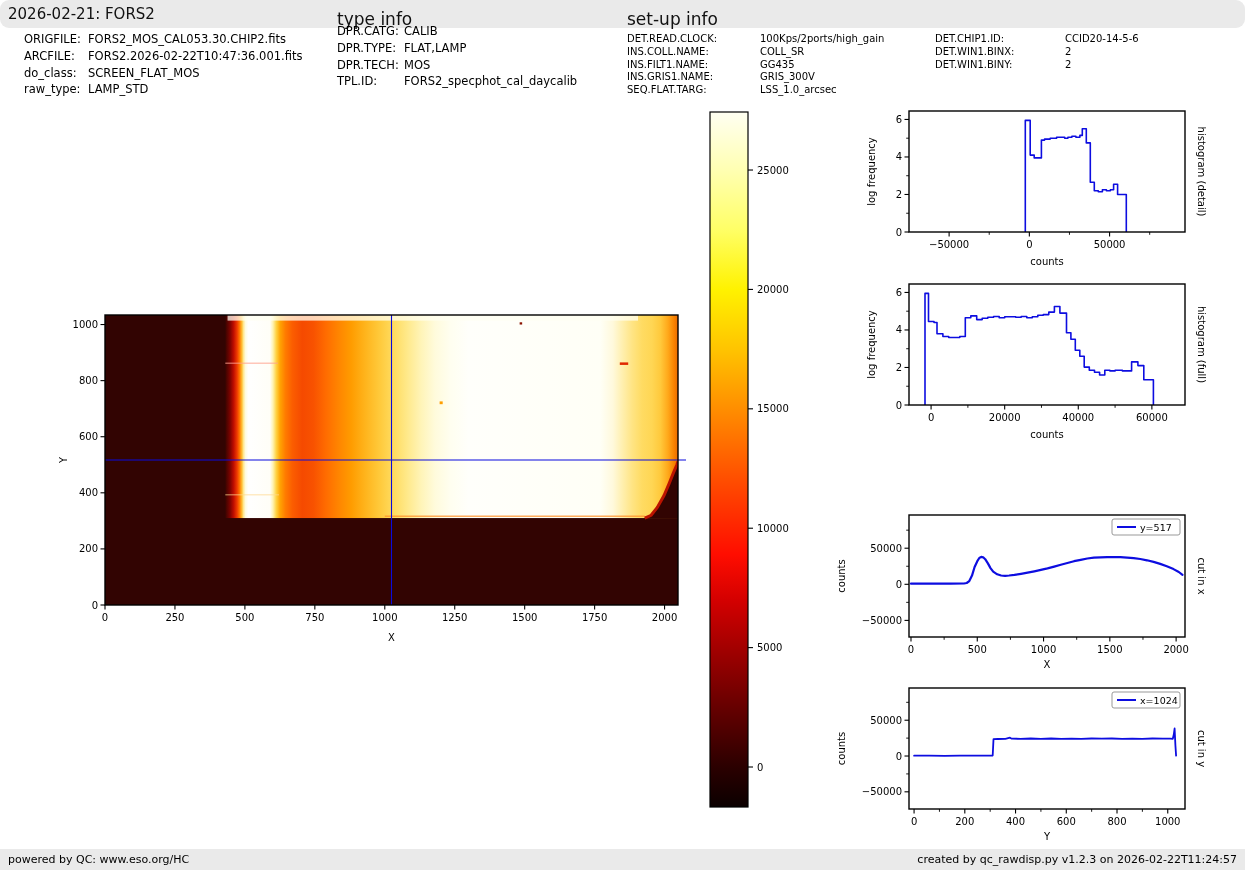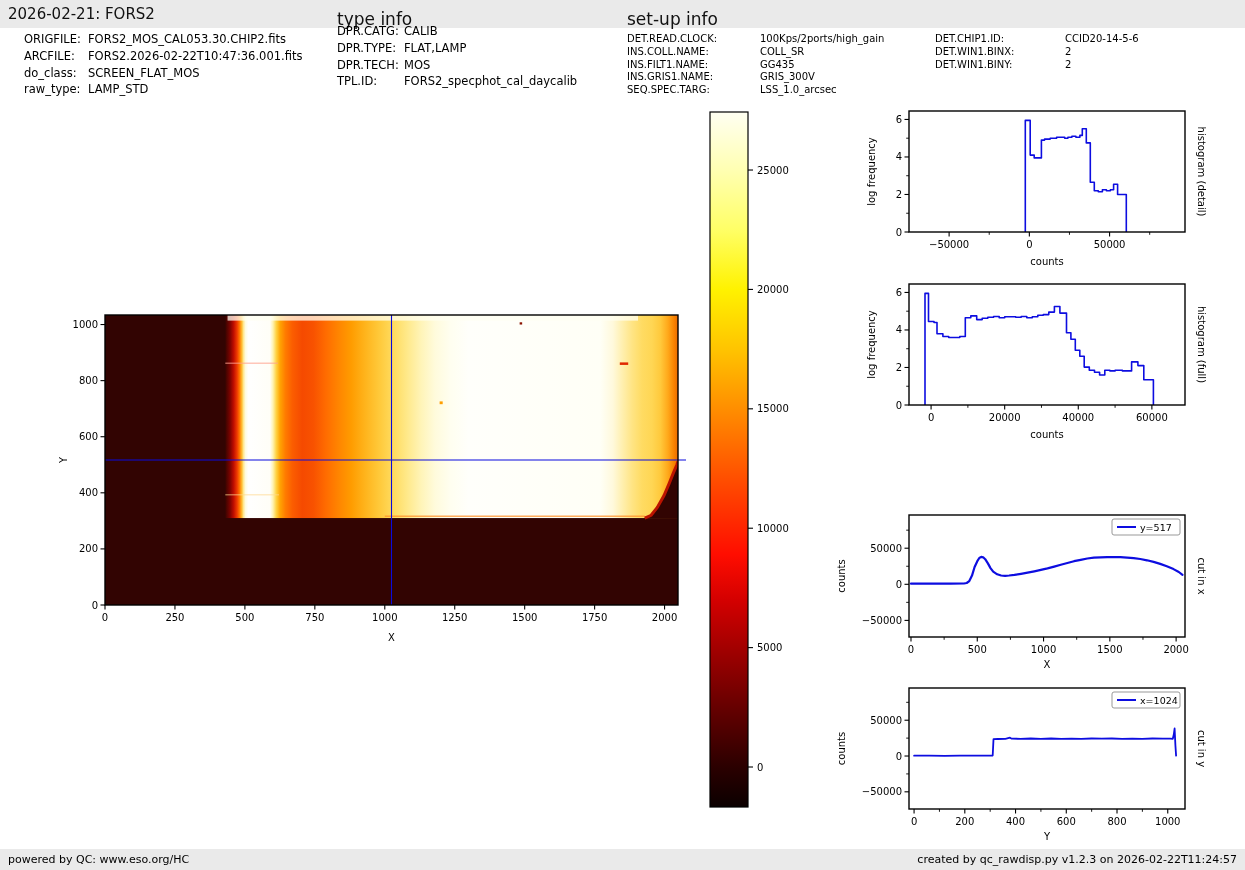--- a/index.html
+++ b/index.html
@@ -1,18 +1,18 @@
 <!DOCTYPE html>
 <html><head>
 <meta charset="utf-8">
 <style>
   html,body{margin:0;padding:0;background:#fff;}
   body{width:1245px;height:870px;position:relative;overflow:hidden;
        font-family:"DejaVu Sans","Liberation Sans",sans-serif;color:#000;}
-  .topbar{position:absolute;left:0;top:0;width:1245px;height:28px;background:#eaeaea;}
+  .topbar{position:absolute;left:0;top:0;width:1245px;height:28px;background:#eaeaea;border-radius:9px;}
   .page-title{position:absolute;left:8px;top:5px;font-size:15px;color:#111;}
   .sec-h{position:absolute;top:9px;font-size:17px;color:#111;}
   .sec-h.type{left:337px;}
   .sec-h.setup{left:627px;text-align:right;}
   .info-block{position:absolute;font-size:11.5px;line-height:16.8px;white-space:nowrap;}
   .info-block.file{left:8px;top:31px;}
   .info-block.type{left:337px;top:15px;margin-top:8px;}
   .info-row .lbl{display:inline-block;}
   .file .lbl{width:64px;margin-left:16px;}
   .type .lbl{width:67px;}
@@ -48,21 +48,21 @@
   <div class="info-row"><span class="lbl">DPR.TYPE:</span><span class="val">FLAT,LAMP</span></div>
   <div class="info-row"><span class="lbl">DPR.TECH:</span><span class="val">MOS</span></div>
   <div class="info-row"><span class="lbl">TPL.ID:</span><span class="val">FORS2_specphot_cal_daycalib</span></div>
 </div>
 
 <div class="setup1">
   <div class="info-row"><span class="lbl">DET.READ.CLOCK:</span><span class="val">100Kps/2ports/high_gain</span></div>
   <div class="info-row"><span class="lbl">INS.COLL.NAME:</span><span class="val">COLL_SR</span></div>
   <div class="info-row"><span class="lbl">INS.FILT1.NAME:</span><span class="val">GG435</span></div>
   <div class="info-row"><span class="lbl">INS.GRIS1.NAME:</span><span class="val">GRIS_300V</span></div>
-  <div class="info-row"><span class="lbl">SEQ.SPEC.TARG:</span><span class="val">LSS_1.0_arcsec</span></div>
+  <div class="info-row"><span class="lbl">SEQ.FLAT.TARG:</span><span class="val">LSS_1.0_arcsec</span></div>
 </div>
 
 <div class="setup2">
   <div class="info-row"><span class="lbl">DET.CHIP1.ID:</span><span class="val">CCID20-14-5-6</span></div>
   <div class="info-row"><span class="lbl">DET.WIN1.BINX:</span><span class="val">2</span></div>
   <div class="info-row"><span class="lbl">DET.WIN1.BINY:</span><span class="val">2</span></div>
 </div>
 
 <svg id="charts" width="1245" height="870" viewBox="0 0 1245 870">
     <g>

